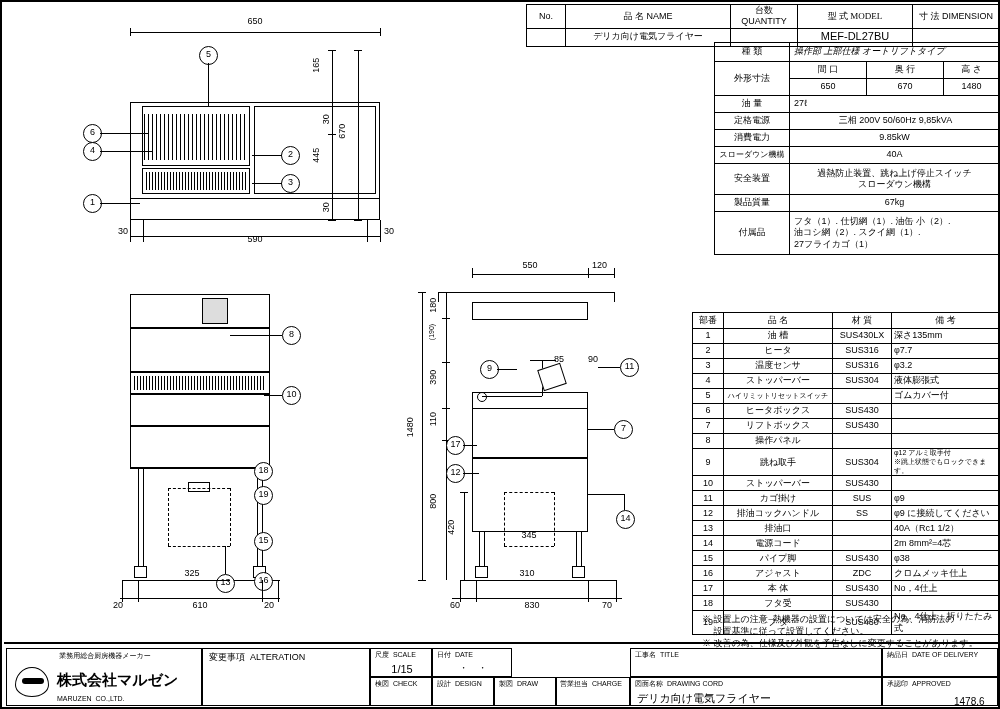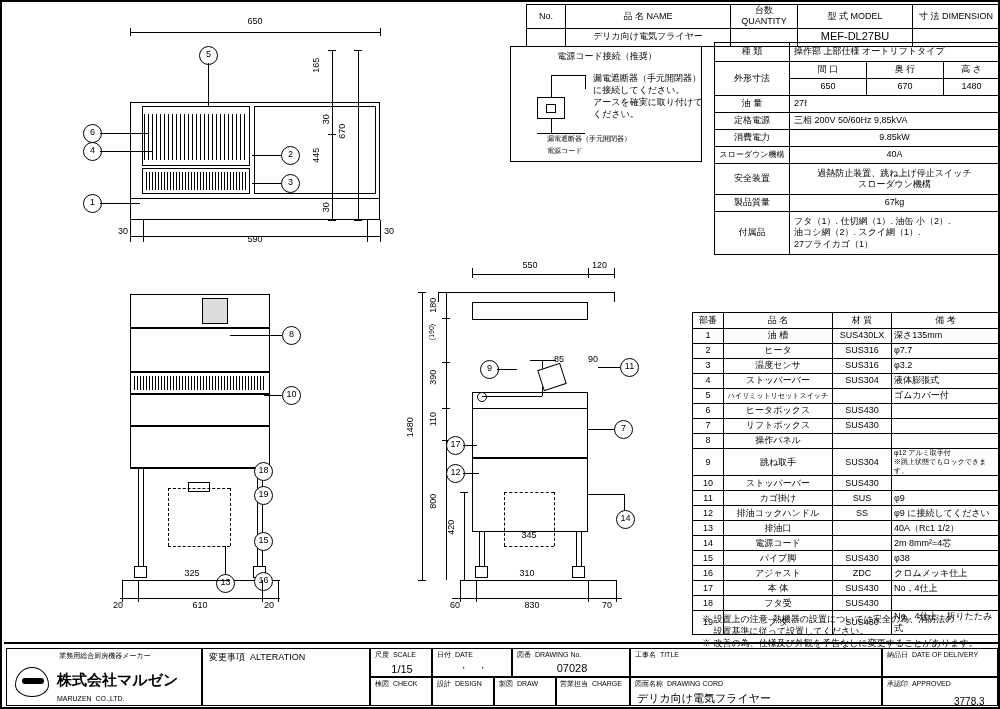--- a/index.html
+++ b/index.html
@@ -28,59 +28,59 @@
 
 <div id="sheet">
 
   <div class="abs" style="left:524px;top:2px;">
     <table style="width:474px;">
       <tbody>
           <tr>
         <td style="width:34px;height:15px;">No.</td>
         <td style="width:160px;">品 名 NAME</td>
         <td style="width:62px;">台数 QUANTITY</td>
-        <td style="width:110px;">型 式 MODEL</td>
+        <td style="width:110px;font-family:Liberation Serif, serif;">型 式 MODEL</td>
         <td>寸 法 DIMENSION</td>
       </tr>
       <tr>
         <td style="height:17px;"></td>
         <td>デリカ向け電気フライヤー</td>
         <td></td>
         <td style="font-size:11px;">MEF-DL27BU</td>
         <td></td>
       </tr>
     </tbody>
       </table>
   </div>
 
   <div class="abs" style="left:712px;top:40px;">
     <table style="width:286px;">
       <tbody>
           <tr>
         <td style="width:70px;height:18px;">種  類</td>
-        <td colspan="3" class="tleft" style="padding-left:4px;">操作部 上部仕様 オートリフトタイプ</td>
+        <td colspan="3" class="tleft" style="padding-left:4px;font-style:italic;">操作部 上部仕様 オートリフトタイプ</td>
       </tr>
       <tr>
         <td rowspan="2">外形寸法</td>
         <td style="width:72px;height:16px;">間  口</td>
         <td style="width:72px;">奥  行</td>
         <td>高  さ</td>
       </tr>
       <tr>
         <td style="height:16px;">650</td>
         <td>670</td>
         <td>1480</td>
       </tr>
       <tr>
         <td style="height:16px;">油  量</td>
         <td colspan="3" class="tleft" style="padding-left:4px;">27ℓ</td>
       </tr>
       <tr>
         <td style="height:16px;">定格電源</td>
-        <td colspan="3" class="tleft" style="padding-left:4px;">三相 200V 50/60Hz 9,85kVA</td>
+        <td colspan="3" class="tleft" style="padding-left:4px;text-align:center;">三相 200V 50/60Hz 9,85kVA</td>
       </tr>
       <tr>
         <td style="height:16px;">消費電力</td>
         <td colspan="3">9.85kW</td>
       </tr>
       <tr>
         <td style="height:16px;font-size:8px;">スローダウン機構</td>
         <td colspan="3">40A</td>
       </tr>
       <tr>
@@ -95,37 +95,20 @@
       <tr>
         <td style="height:42px;">付属品</td>
         <td colspan="3" class="tleft" style="white-space:pre-line;padding-left:4px;">フタ（1）. 仕切網（1）. 油缶 小（2）.
 油コシ網（2）. スクイ網（1）.
 27フライカゴ（1）</td>
       </tr>
     </tbody>
       </table>
   </div>
 
-  <div class="bx" style="left:508px;top:44px;width:192px;height:116px;">
-    <div class="txt c" style="left:26px;top:4px;width:140px;">電源コード接続（推奨）</div>
-
-    <div class="ln v" style="left:40px;top:28px;height:58px;"></div>
-    <div class="ln h" style="left:40px;top:28px;width:34px;"></div>
-    <div class="bx" style="left:26px;top:50px;width:28px;height:22px;background:#fff;">
-      <div class="bx" style="left:8px;top:6px;width:10px;height:9px;"></div>
-    </div>
-    <div class="ln h" style="left:26px;top:86px;width:48px;"></div>
-    <div class="ln v" style="left:74px;top:28px;height:14px;"></div>
-    <div class="txt" style="left:82px;top:26px;">漏電遮断器（手元開閉器）</div>
-    <div class="txt" style="left:82px;top:38px;">に接続してください。</div>
-    <div class="txt" style="left:82px;top:50px;">アースを確実に取り付けて</div>
-    <div class="txt" style="left:82px;top:62px;">ください。</div>
-    <div class="txt tiny" style="left:36px;top:88px;">漏電遮断器（手元開閉器）</div>
-    <div class="txt tiny" style="left:36px;top:100px;">電源コード</div>
-  </div>
 
   <div class="abs" style="left:690px;top:310px;">
     <table style="width:308px;">
       <tbody>
           <tr>
         <td style="width:26px;height:15px;">部番</td>
         <td style="width:104px;">品  名</td>
         <td style="width:54px;">材  質</td>
         <td>備  考</td>
       </tr>
@@ -463,24 +446,20 @@
   </div>
 
   <div class="bx" style="left:368px;top:646px;width:62px;height:29px;">
     <div class="txt tiny" style="left:4px;top:2px;">尺度  SCALE</div>
     <div class="txt c" style="left:0;top:14px;width:62px;font-size:11px;">1/15</div>
   </div>
   <div class="bx" style="left:430px;top:646px;width:80px;height:29px;">
     <div class="txt tiny" style="left:4px;top:2px;">日付  DATE</div>
     <div class="txt c" style="left:0;top:14px;width:80px;">・    ・</div>
   </div>
-  <div class="bx" style="left:510px;top:646px;width:118px;height:29px;">
-    <div class="txt tiny" style="left:4px;top:2px;">図番  DRAWING No.</div>
-    <div class="txt c" style="left:0;top:13px;width:118px;font-size:11px;">07028</div>
-  </div>
 
   <div class="bx" style="left:368px;top:675px;width:62px;height:29px;">
     <div class="txt tiny" style="left:4px;top:2px;">検図  CHECK</div>
   </div>
   <div class="bx" style="left:430px;top:675px;width:62px;height:29px;">
     <div class="txt tiny" style="left:4px;top:2px;">設計  DESIGN</div>
   </div>
   <div class="bx" style="left:492px;top:675px;width:62px;height:29px;">
     <div class="txt tiny" style="left:4px;top:2px;">製図  DRAW</div>
   </div>
@@ -496,15 +475,15 @@
     <div class="txt" style="left:6px;top:14px;font-size:11px;">デリカ向け電気フライヤー</div>
   </div>
 
   <div class="bx" style="left:880px;top:646px;width:116px;height:29px;">
     <div class="txt tiny" style="left:4px;top:2px;">納品日  DATE OF DELIVERY</div>
   </div>
   <div class="bx" style="left:880px;top:675px;width:116px;height:29px;">
     <div class="txt tiny" style="left:4px;top:2px;">承認印  APPROVED</div>
   </div>
 
-  <div class="txt" style="left:952px;top:694px;font-size:10px;">3778.3</div>
+  <div class="txt" style="left:952px;top:694px;font-size:10px;">1478.6</div>
 
 </div>
 
 </body></html>

